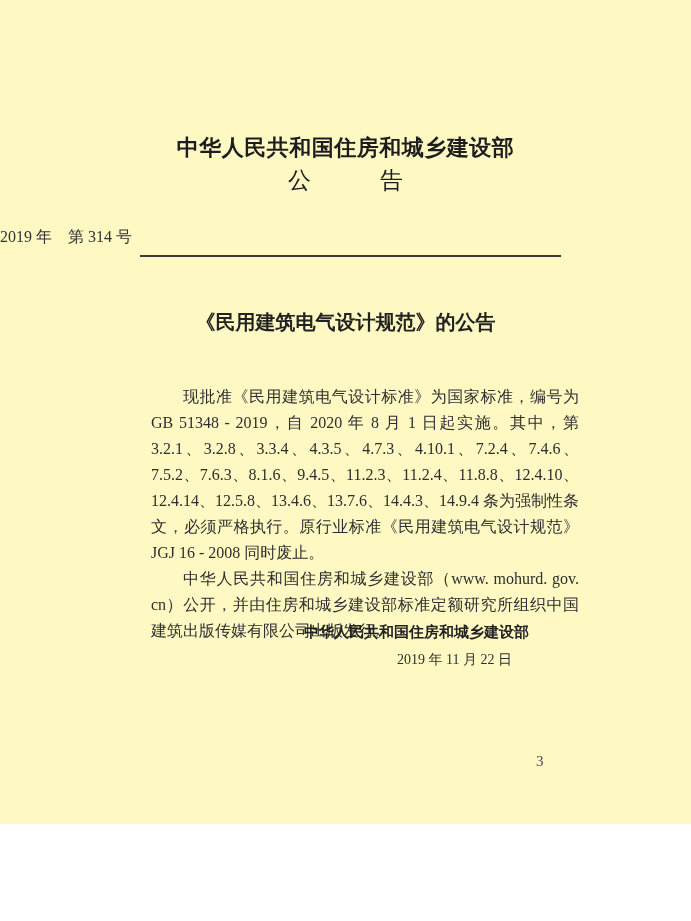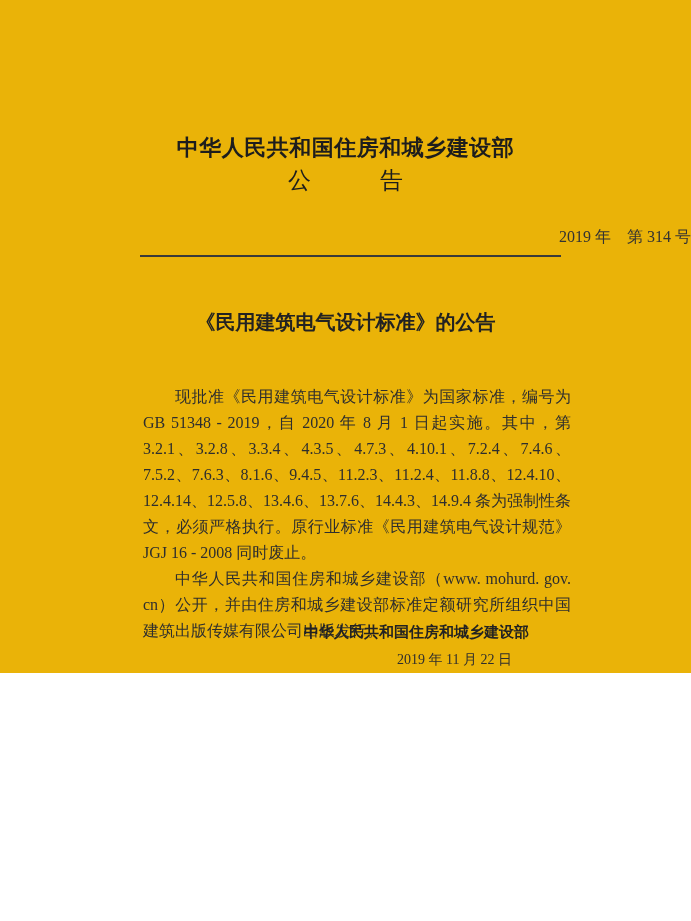--- a/index.html
+++ b/index.html
@@ -3,22 +3,22 @@
 <meta charset="utf-8">
 <style>
   html, body {
     margin: 0;
     padding: 0;
     background: #ffffff;
   }
   .page {
     position: relative;
     width: 691px;
-    height: 673px;
-    background: #eab308;
+    height: 824px;
+    background: #fef9c3;
     font-family: "Liberation Serif", "DejaVu Serif", serif;
     color: #2e2e2e;
     overflow: hidden;
   }
   .title-line1 {
     position: absolute;
     top: 133px;
     left: 0;
     right: 0;
     text-align: center;
@@ -35,21 +35,21 @@
     text-align: center;
     font-size: 23px;
     font-weight: normal;
     color: #1d1d1d;
   }
   .doc-number {
     position: absolute;
     top: 227px;
     left: 0;
     right: 0;
-    text-align: right;
+    text-align: left;
     font-size: 16px;
     color: #333333;
   }
   .header-rule {
     position: absolute;
     top: 255px;
     left: 140px;
     width: 421px;
     height: 0;
     border-top: 2px solid #3a3a3a;
@@ -61,21 +61,21 @@
     right: 0;
     text-align: center;
     font-size: 20px;
     font-weight: bold;
     color: #222222;
     line-height: 33px;
   }
   .body-text {
     position: absolute;
     top: 384px;
-    left: 143px;
+    left: 151px;
     width: 428px;
     font-size: 16px;
     line-height: 26px;
     text-align: justify;
     color: #2e2e2e;
   }
   .body-text p {
     margin: 0;
     text-indent: 2em;
   }
@@ -109,21 +109,21 @@
 
   <div class="title-line1">中华人民共和国住房和城乡建设部</div>
 
   <div class="title-line2">公　　　告</div>
 
   <div class="doc-number">2019 年　第 314 号</div>
 
   <div class="header-rule"></div>
 
   <div class="subtitle">
-    <div>《民用建筑电气设计标准》的公告</div>
+    <div>《民用建筑电气设计规范》的公告</div>
   </div>
 
   <div class="body-text">
     <p>现批准《民用建筑电气设计标准》为国家标准，编号为 GB 51348 - 2019，自 2020 年 8 月 1 日起实施。其中，第 3.2.1、3.2.8、3.3.4、4.3.5、4.7.3、4.10.1、7.2.4、7.4.6、7.5.2、7.6.3、8.1.6、9.4.5、11.2.3、11.2.4、11.8.8、12.4.10、12.4.14、12.5.8、13.4.6、13.7.6、14.4.3、14.9.4 条为强制性条文，必须严格执行。原行业标准《民用建筑电气设计规范》JGJ 16 - 2008 同时废止。</p>
     <p>中华人民共和国住房和城乡建设部（www. mohurd. gov. cn）公开，并由住房和城乡建设部标准定额研究所组织中国建筑出版传媒有限公司出版发行。</p>
   </div>
 
   <div class="signature">中华人民共和国住房和城乡建设部</div>
 
   <div class="signature-date">2019 年 11 月 22 日</div>

